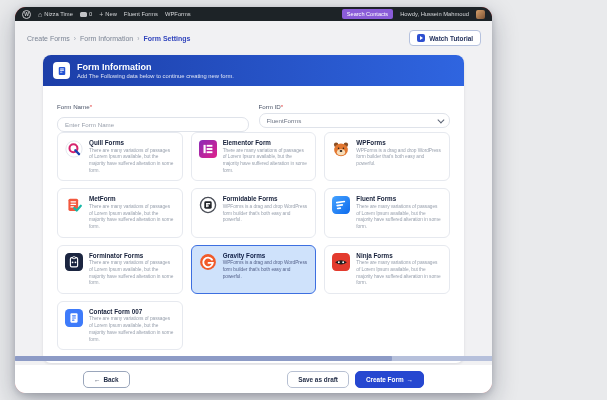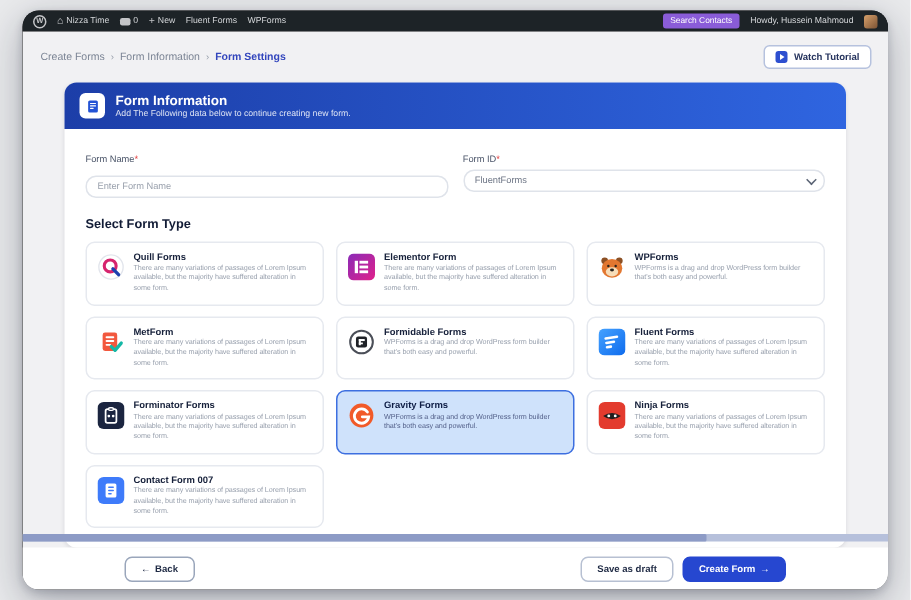--- a/index.html
+++ b/index.html
@@ -1,20 +1,20 @@
 <!DOCTYPE html>
 <html><head>
 <meta charset="utf-8">
 <style>
   * { margin:0; padding:0; box-sizing:border-box; }
   html,body { width:607px; height:400px; }
   body { background:#e9eaec; font-family:"Liberation Sans", sans-serif; position:relative; overflow:hidden; }
 
-  .window { position:absolute; left:15px; top:7px; width:577px; height:386px;
-    background:#000000; border-radius:11px; overflow:hidden;
+  .window { position:absolute; left:15px; top:7px; width:477px; height:386px;
+    background:#ef4444; border-radius:11px; overflow:hidden;
     box-shadow:0 8px 26px rgba(15,23,42,.30), 0 2px 6px rgba(15,23,42,.18); }
 
   
   .adminbar { height:14px; background:#1d2327; display:flex; align-items:center;
     padding:0 7px; gap:7px; font-size:5.8px; color:#d5d7da; }
   .ab-item { display:flex; align-items:center; gap:2px; white-space:nowrap; }
   .wp-logo { width:9px; height:9px; border:1px solid #c3c4c7; border-radius:50%;
     display:grid; place-items:center; font-size:5px; color:#c3c4c7; font-weight:bold; }
   .home-ico::before { content:"⌂"; font-size:7px; color:#c3c4c7; }
   .bubble { width:7px; height:5px; background:#c3c4c7; border-radius:1.5px; display:inline-block; }
@@ -164,21 +164,20 @@
             <div class="f-label">
               <span>Form ID</span><span class="req">*</span>
             </div>
             <div class="select">
               <span class="select-value">FluentForms</span>
               <span class="chev"></span>
             </div>
           </div>
         </div>
 
-        <div class="sec-head type-head">Select Form Type</div>
         <div class="type-grid">
             <div class="type-card">
               <span class="ticon">
                 <svg viewBox="0 0 20 20">
                   <circle cx="10" cy="10" r="9" fill="#fff" stroke="#e2e5ec"></circle>
                   <circle cx="9.4" cy="9.2" r="4.4" fill="none" stroke="#d6246e" stroke-width="2.3"></circle>
                   <path d="M11.4 11.4 L15.6 15.7" stroke="#1b3fae" stroke-width="2.5" stroke-linecap="round"></path>
                 </svg>
               </span>
               <span class="tinfo">

